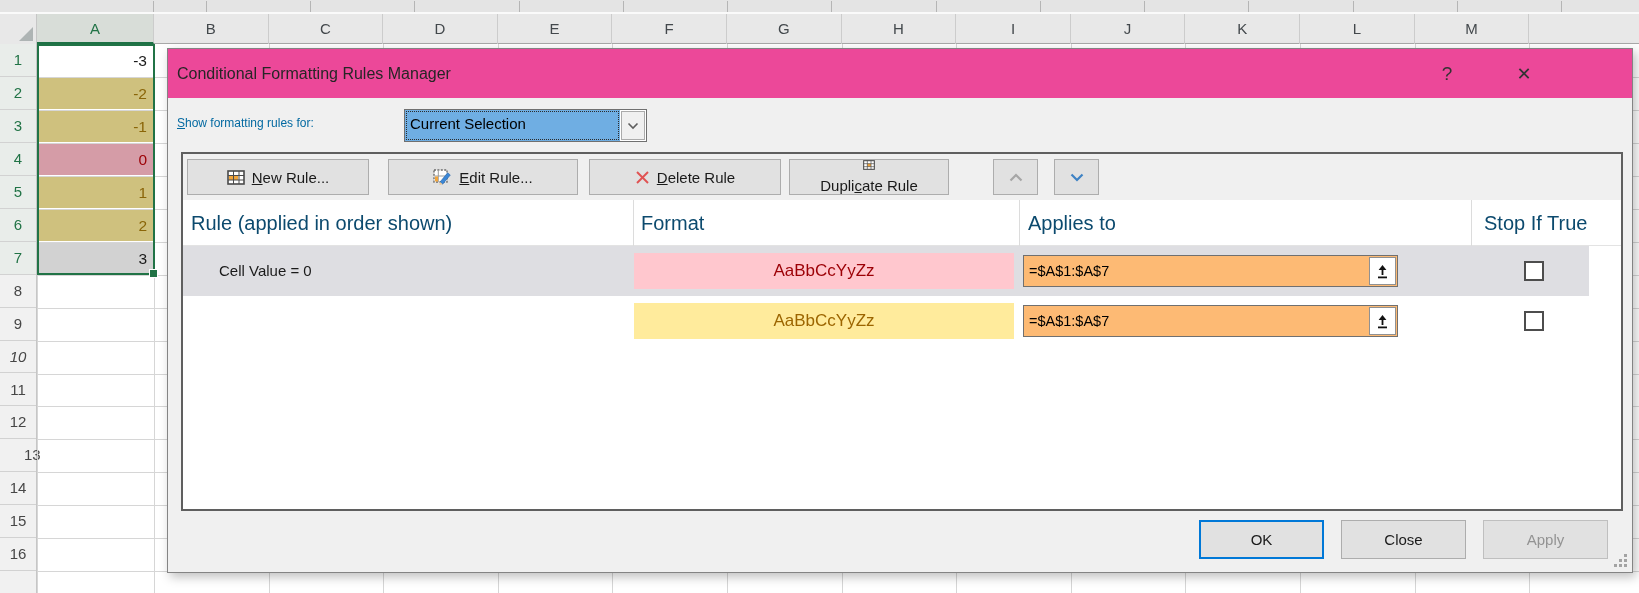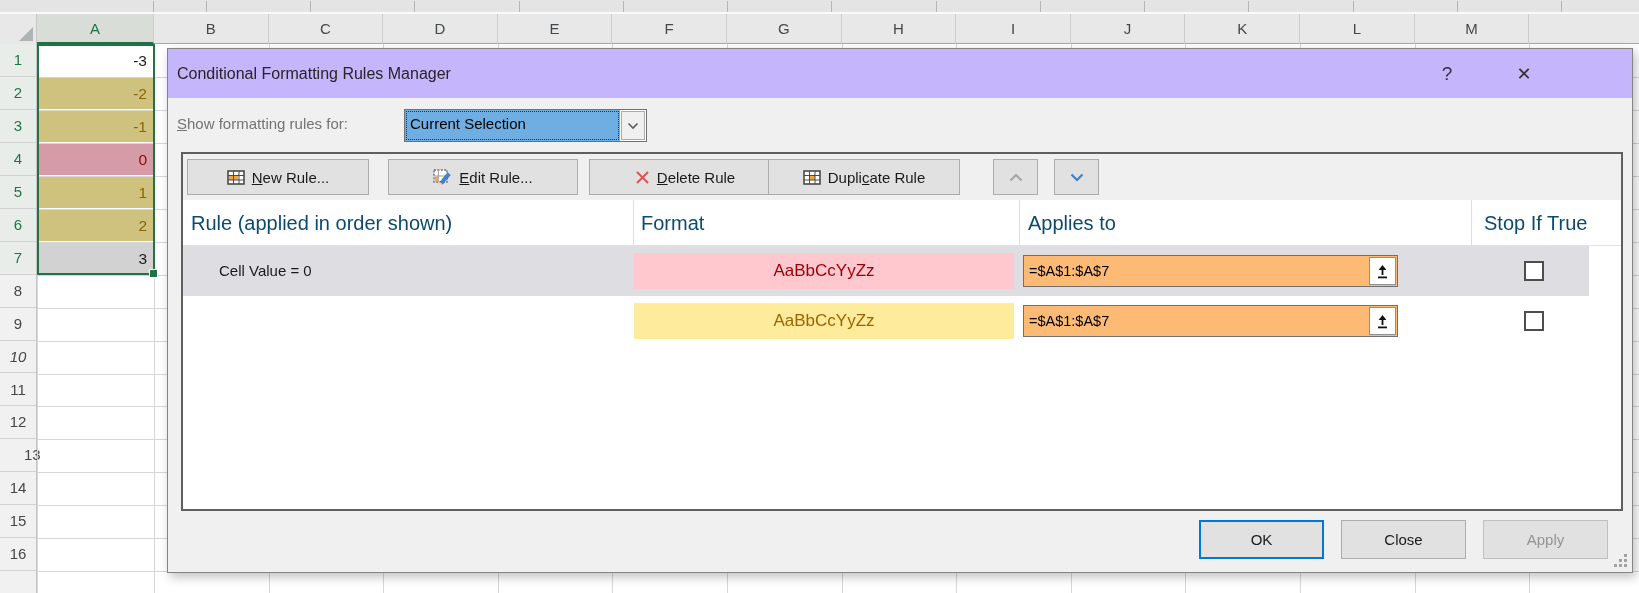--- a/index.html
+++ b/index.html
@@ -27,28 +27,28 @@
   .sheet-cell { position:absolute; left:39px; width:114px; font-size:15.5px; text-align:right;
     padding-right:6px; }
   .sel-rect { position:absolute; left:37px; top:44px; width:118px; height:231px;
     border:2px solid #217346; pointer-events:none; }
   .fill-handle { position:absolute; left:149px; top:269px; width:9px; height:9px;
     background:#217346; border:1px solid #FFFFFF; }
 
   
   .dialog { position:absolute; left:167px; top:48px; width:1466px; height:525px;
     background:#F0F0F0; border:1px solid #848484; box-shadow:3px 4px 10px rgba(0,0,0,0.25); }
-  .titlebar { position:absolute; left:0; top:0; width:100%; height:49px; background:#c4b5fd; }
+  .titlebar { position:absolute; left:0; top:0; width:100%; height:49px; background:#ec4899; }
   .dlg-title { position:absolute; left:9px; top:0; height:49px; line-height:49px; font-size:16px; color:#262626; }
   .title-btn { position:absolute; top:9px; width:32px; height:32px; text-align:center; line-height:32px;
     color:#333; background:transparent; border:none; font-family:"Liberation Sans",sans-serif; cursor:default; }
   .help-btn { left:1263px; font-size:19px; }
   .close-btn { left:1340px; font-size:18px; }
 
-  .show-label { position:absolute; left:9px; top:60px; height:29px; line-height:29px; font-size:15px; color:#737373; }
+  .show-label { position:absolute; left:9px; top:60px; height:29px; line-height:29px; font-size:12px; color:#0369a1; }
   .key { text-decoration:underline; }
   .combo { position:absolute; left:236px; top:60px; width:243px; height:33px; background:#FFFFFF;
     border:1px solid #707070; display:flex; }
   .combo-text { flex:1; background:#6FAEE3; color:#000; font-size:15px; line-height:27px; padding-left:5px;
     outline:1px dotted #2B2B2B; outline-offset:-2px; white-space:nowrap; overflow:hidden; }
   .combo-arrow { width:24px; background:#F0F0F0; border:1px solid #ABABAB; margin:1px;
     display:flex; align-items:center; justify-content:center; }
 
   .groupbox { position:absolute; left:13px; top:103px; width:1442px; height:359px;
     background:#FFFFFF; border:2px solid #5F5F5F; }
@@ -237,21 +237,21 @@
       </button>
 
       <button class="tool-btn" style="left:406px; width:192px;">
         <svg width="15" height="15" viewBox="0 0 15 15">
           <line x1="2" y1="2" x2="13" y2="13" stroke="#E05252" stroke-width="2"></line>
           <line x1="13" y1="2" x2="2" y2="13" stroke="#E05252" stroke-width="2"></line>
         </svg>
         <span><span></span><span class="key">D</span><span>elete Rule</span></span>
       </button>
 
-      <button class="tool-btn" style="left:585px; width:192px;">
+      <button class="tool-btn" style="left:606px; width:160px;flex-direction:column;">
         <svg width="18" height="15" viewBox="0 0 18 15">
           <rect x="1" y="1" width="16" height="13" fill="#FFFFFF" stroke="#4A4A4A" stroke-width="1.6"></rect>
           <rect x="6.5" y="5.5" width="5.5" height="4.5" fill="#F2A63C"></rect>
           <line x1="6.5" y1="1" x2="6.5" y2="14" stroke="#4A4A4A" stroke-width="1"></line>
           <line x1="12" y1="1" x2="12" y2="14" stroke="#4A4A4A" stroke-width="1"></line>
           <line x1="1" y1="5.5" x2="17" y2="5.5" stroke="#4A4A4A" stroke-width="1"></line>
           <line x1="1" y1="10" x2="17" y2="10" stroke="#4A4A4A" stroke-width="1"></line>
         </svg>
         <span><span>Dupli</span><span class="key">c</span><span>ate Rule</span></span>
       </button>

